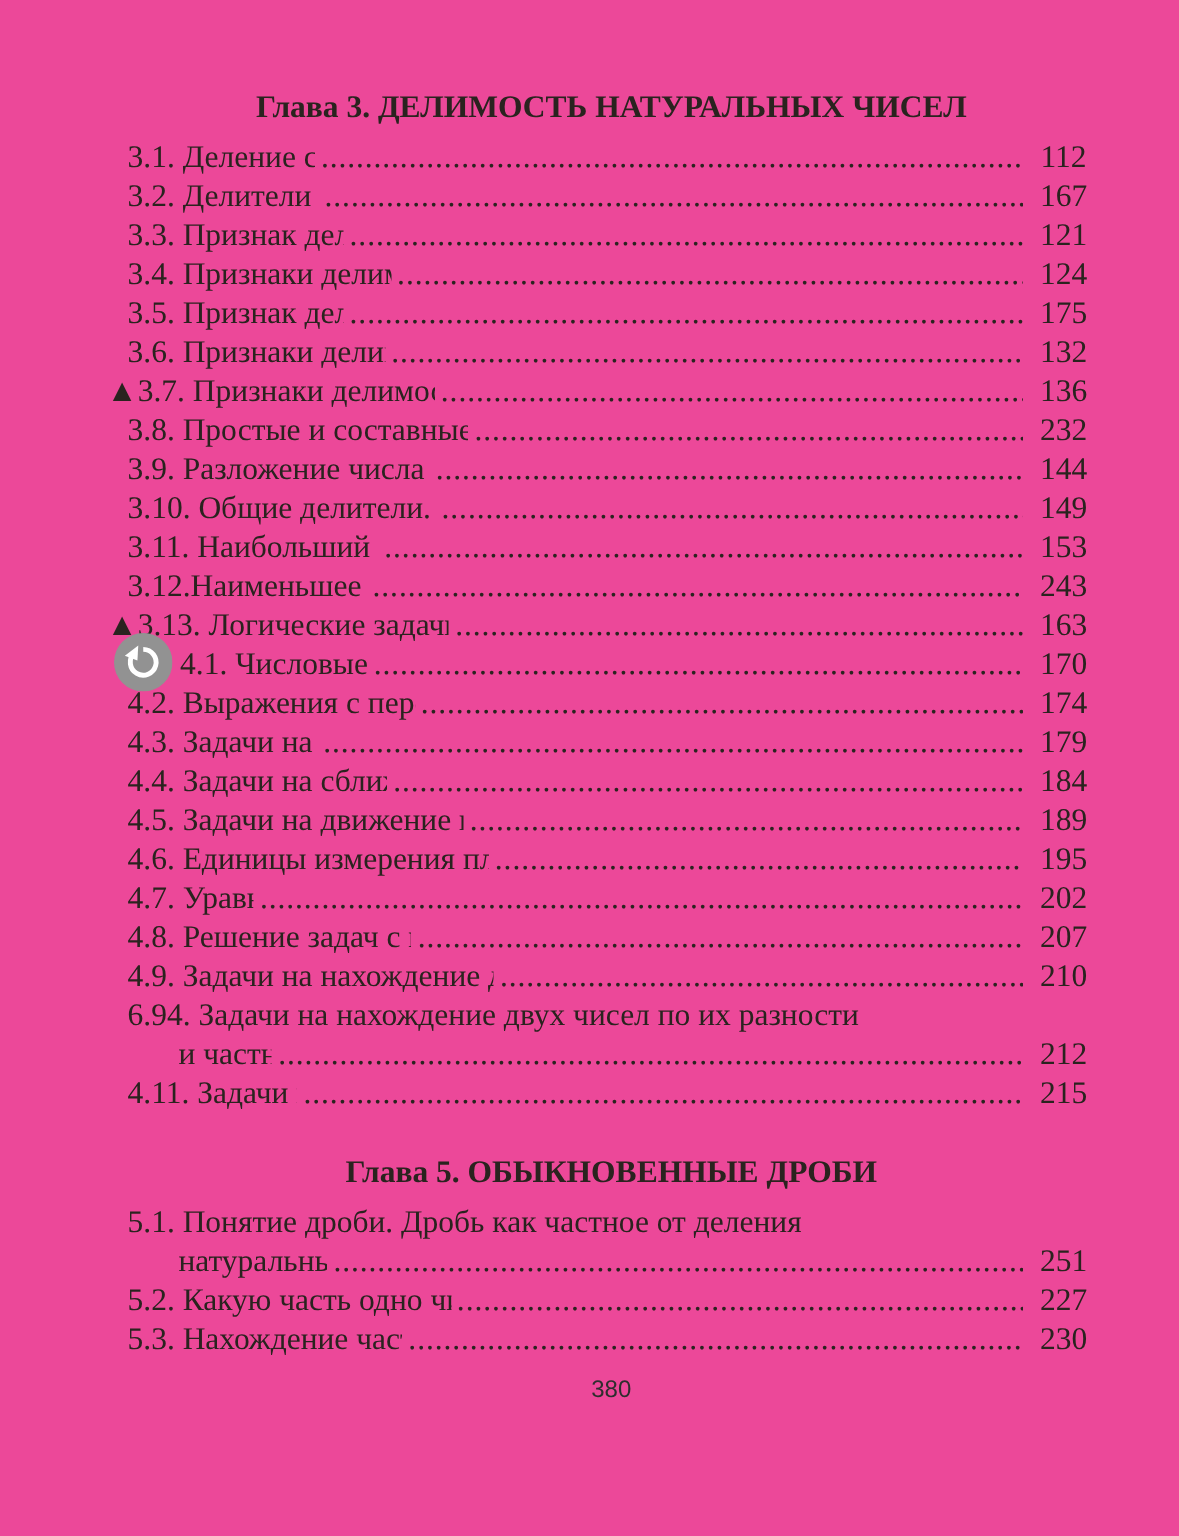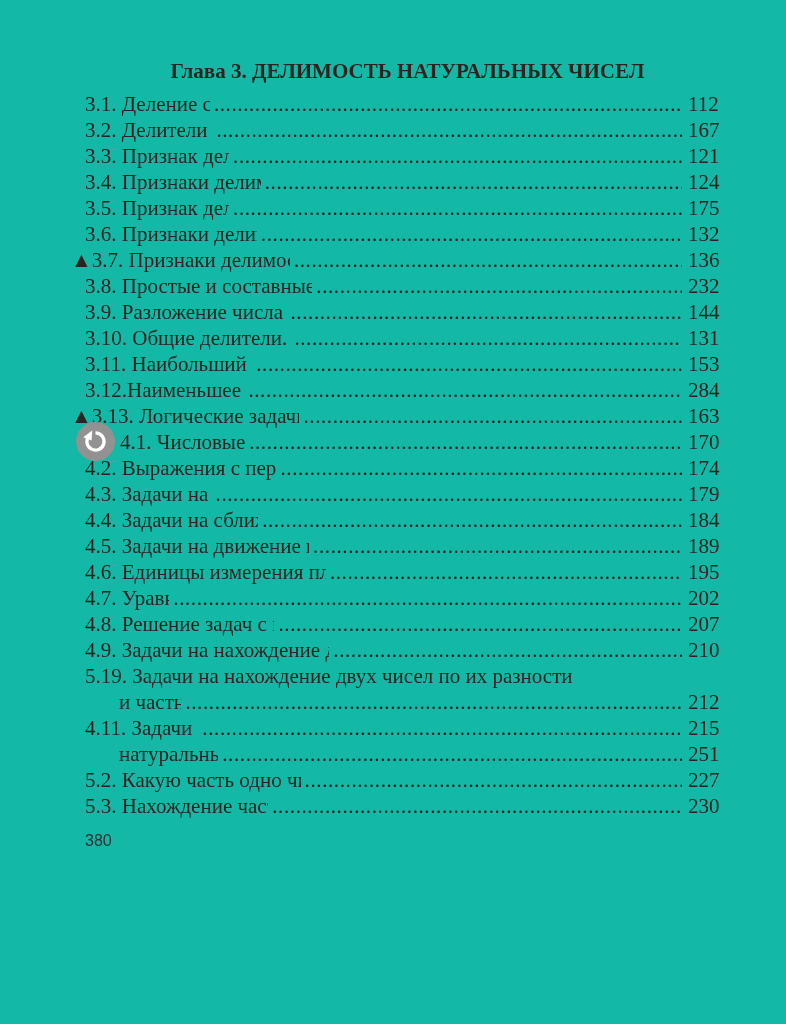--- a/index.html
+++ b/index.html
@@ -7,21 +7,21 @@
     width: 786px; height: 1024px;
     background: #ffffff;
     font-family: "Liberation Serif", "DejaVu Serif", serif;
     color: #2a231f;
   }
   .page {
     box-sizing: border-box;
     width: 786px; height: 1024px;
     padding: 58px 56px 0 85px;
     overflow: hidden;
-    background: #14b8a6;
+    background: #ec4899;
   }
   .chapter-heading {
     font-weight: bold;
     font-size: 21px;
     line-height: 26px;
     text-align: center;
     margin: 27px 0 7px 0;
   }
   .chapter-heading:first-child { margin-top: 0; }
   .entry {
@@ -38,35 +38,35 @@
     padding-left: 4px;
     min-width: 10px;
   }
   .leader::after {
     content: "........................................................................................................................................";
     letter-spacing: 0.6px;
   }
   .pageno {
     flex: 0 0 auto;
     min-width: 42px;
-    text-align: left;
+    text-align: center;
     padding-left: 6px;
   }
   .flagged { margin-left: -14px; }
   .cont { padding-left: 34px; }
   .undo {
     position: relative;
     width: 35px;
     height: 26px;
     flex: 0 0 auto;
     align-self: center;
   }
   .undo svg { position: absolute; left: -9px; top: -7px; display: block; }
   .footer {
-    text-align: left;
+    text-align: center;
     font-family: "Liberation Sans", "DejaVu Sans", sans-serif;
     font-size: 16px;
     line-height: 20px;
     margin-top: 12px;
     color: #2e2e2e;
   }
 </style>
 </head>
 <body>
 
@@ -114,31 +114,31 @@
         <span class="pageno">232</span>
       </div>
       <div class="entry">
         <span class="label">3.9. Разложение числа на простые множители</span>
         <span class="leader"></span>
         <span class="pageno">144</span>
       </div>
       <div class="entry">
         <span class="label">3.10. Общие делители. Взаимно простые числа</span>
         <span class="leader"></span>
-        <span class="pageno">131</span>
+        <span class="pageno">149</span>
       </div>
       <div class="entry">
         <span class="label">3.11. Наибольший общий делитель</span>
         <span class="leader"></span>
         <span class="pageno">153</span>
       </div>
       <div class="entry">
         <span class="label">3.12.Наименьшее общее кратное</span>
         <span class="leader"></span>
-        <span class="pageno">284</span>
+        <span class="pageno">243</span>
       </div>
       <div class="entry flagged">
         <span class="label">▲3.13. Логические задачи на планирование действий</span>
         <span class="leader"></span>
         <span class="pageno">163</span>
       </div>
       <div class="entry">
   <span class="undo">
     <svg width="39" height="39" viewBox="0 0 39 39" aria-hidden="true">
       <circle cx="19.5" cy="19.5" r="19.5" fill="#929292"></circle>
@@ -184,31 +184,35 @@
         <span class="label">4.8. Решение задач с помощью уравнений</span>
         <span class="leader"></span>
         <span class="pageno">207</span>
       </div>
       <div class="entry">
         <span class="label">4.9. Задачи на нахождение двух чисел по их сумме и частному</span>
         <span class="leader"></span>
         <span class="pageno">210</span>
       </div>
       <div class="entry">
-        <span class="label">5.19. Задачи на нахождение двух чисел по их разности</span>
+        <span class="label">6.94. Задачи на нахождение двух чисел по их разности</span>
       </div>
       <div class="entry cont">
         <span class="label">и частному</span>
         <span class="leader"></span>
         <span class="pageno">212</span>
       </div>
       <div class="entry">
         <span class="label">4.11. Задачи на части</span>
         <span class="leader"></span>
         <span class="pageno">215</span>
+      </div>
+      <div class="chapter-heading">Глава 5. ОБЫКНОВЕННЫЕ ДРОБИ</div>
+      <div class="entry">
+        <span class="label">5.1. Понятие дроби. Дробь как частное от деления</span>
       </div>
       <div class="entry cont">
         <span class="label">натуральных чисел</span>
         <span class="leader"></span>
         <span class="pageno">251</span>
       </div>
       <div class="entry">
         <span class="label">5.2. Какую часть одно число составляет от другого</span>
         <span class="leader"></span>
         <span class="pageno">227</span>

